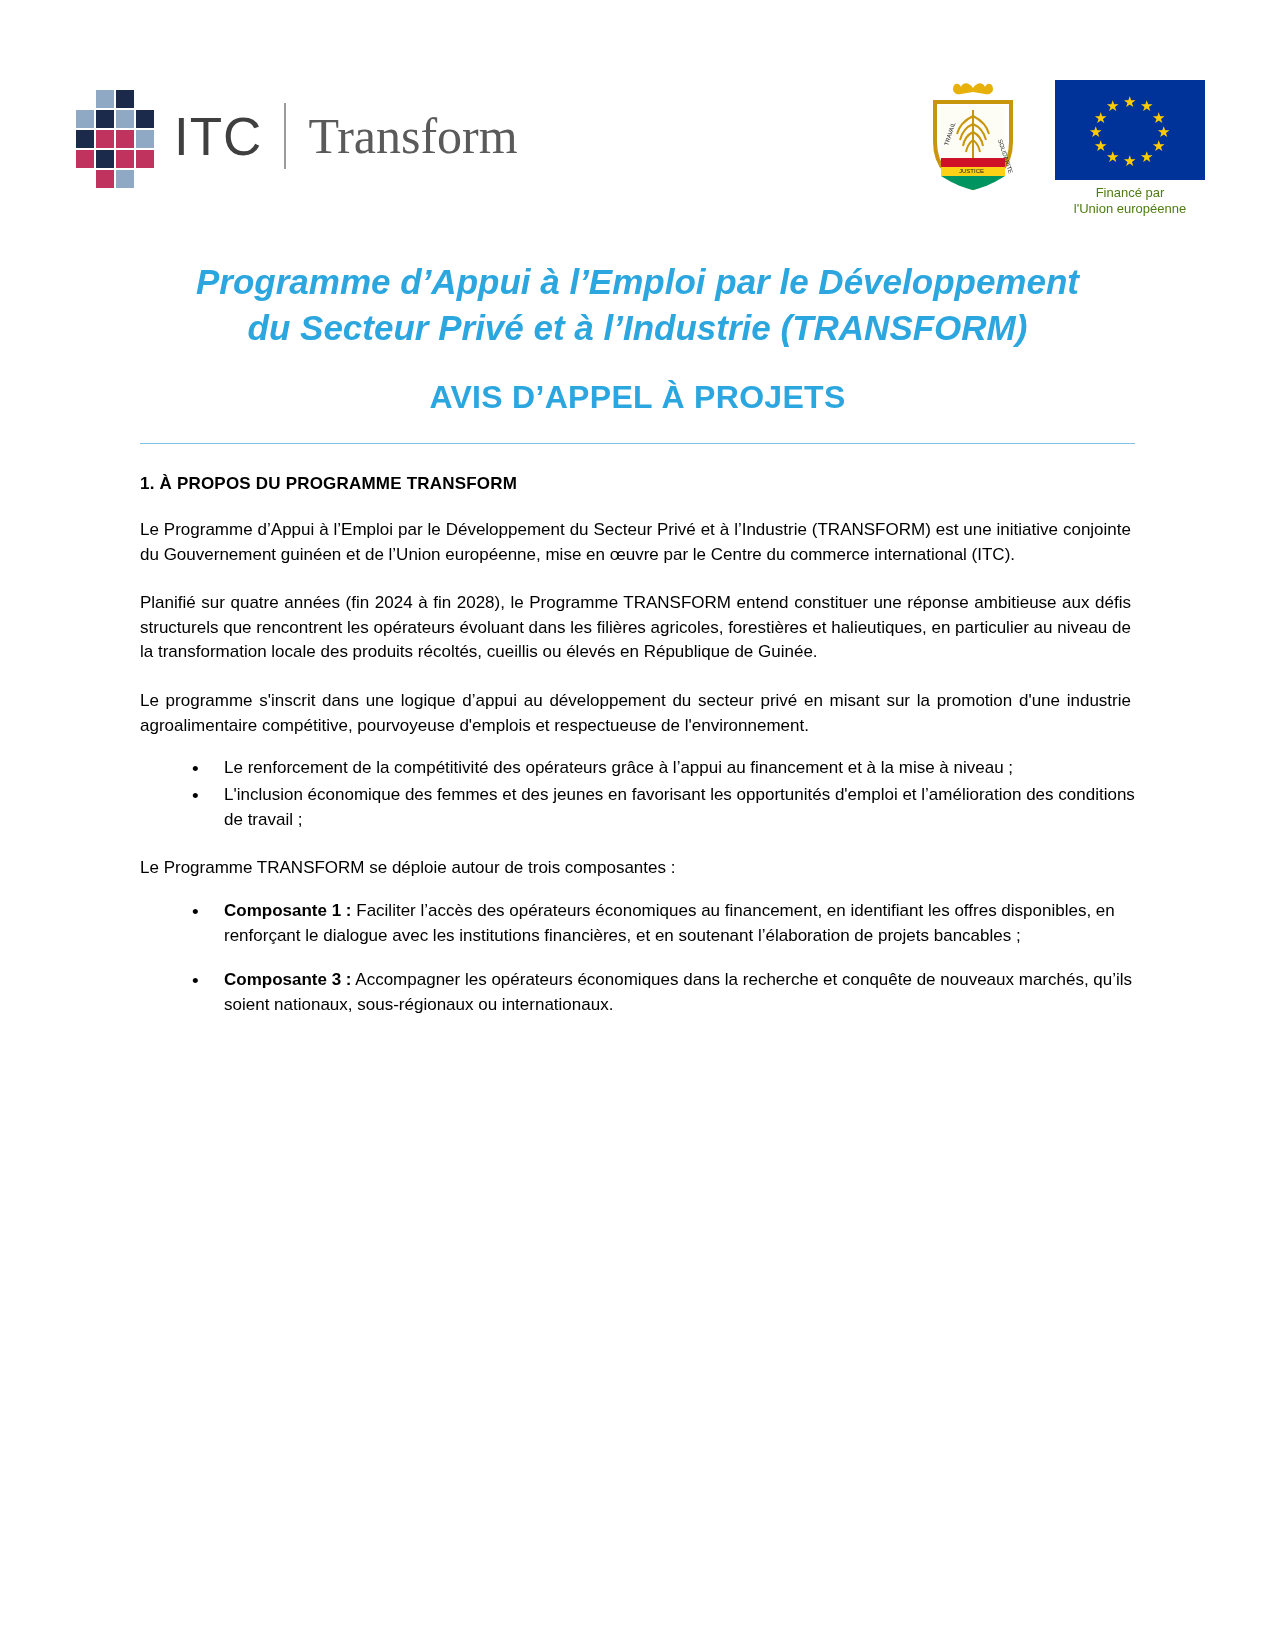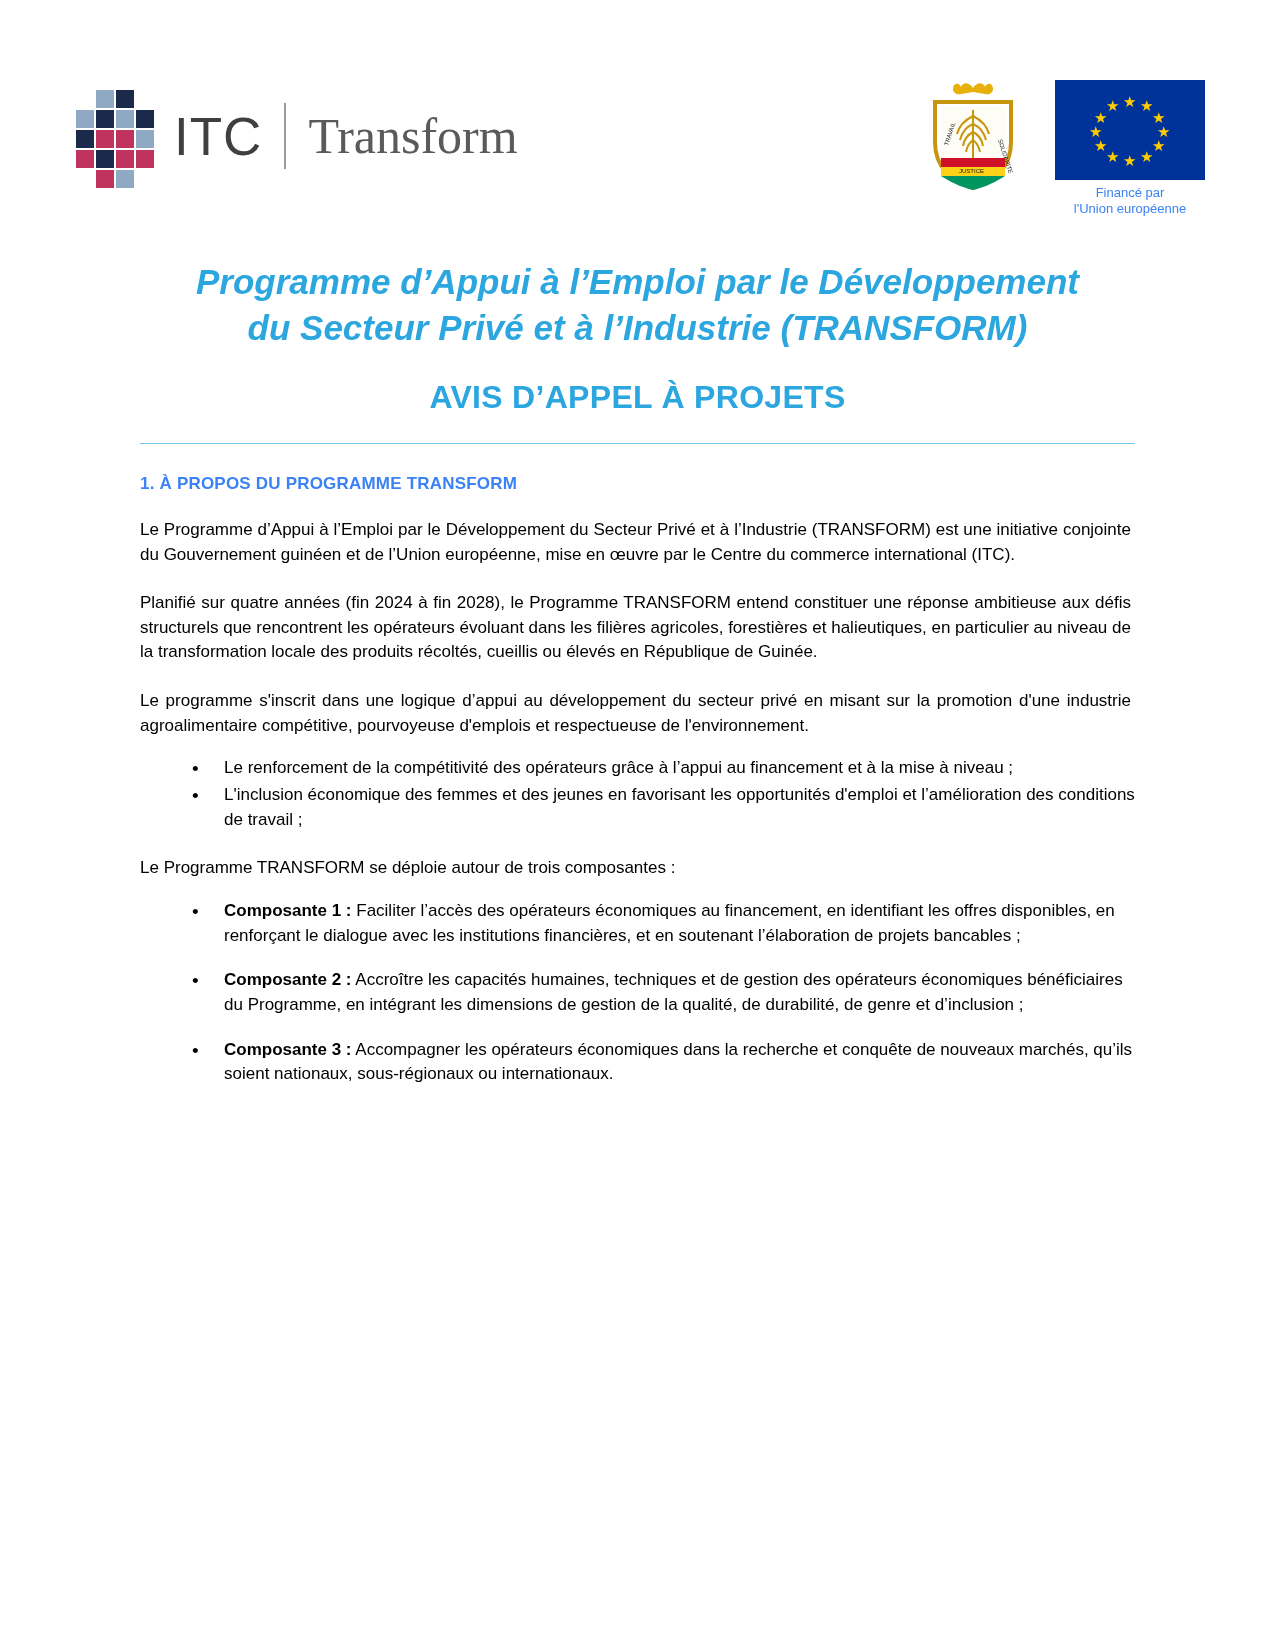--- a/index.html
+++ b/index.html
@@ -93,21 +93,21 @@
     display: block;
   }
   .eu-flag .star {
     position: absolute;
     color: #FFCC00;
     font-size: 15px;
     line-height: 1;
   }
   .eu-caption {
     font-size: 13px;
-    color: #3b82f6;
+    color: #4d7c0f;
     line-height: 1.25;
     margin-top: 5px;
     font-family: "Liberation Sans", sans-serif;
   }
 
   
   .doc-title {
     color: #2BA6DE;
     font-size: 35px;
     font-weight: bold;
@@ -125,21 +125,21 @@
     letter-spacing: 0.3px;
   }
   .rule {
     border: 0;
     border-top: 1px solid #7FC4E8;
     margin: 22px 0 0 0;
   }
 
   
   .section-heading {
-    color: #3b82f6;
+    color: #000000;
     font-size: 17px;
     font-weight: bold;
     margin: 30px 0 0 0;
     letter-spacing: 0.2px;
   }
   p.body {
     font-size: 17px;
     line-height: 1.45;
     text-align: justify;
     margin: 24px 4px 0 0;
@@ -258,17 +258,16 @@
 
   <ul class="bullets">
     <li>Le renforcement de la compétitivité des opérateurs grâce à l’appui au financement et à la mise à niveau ;</li>
     <li>L'inclusion économique des femmes et des jeunes en favorisant les opportunités d'emploi et l’amélioration des conditions de travail ;</li>
   </ul>
 
   <p class="body">Le Programme TRANSFORM se déploie autour de trois composantes :</p>
 
   <ul class="bullets spaced">
     <li><span class="lbl">Composante 1 :</span><span> Faciliter l’accès des opérateurs économiques au financement, en identifiant les offres disponibles, en renforçant le dialogue avec les institutions financières, et en soutenant l’élaboration de projets bancables ;</span></li>
-    <li><span class="lbl">Composante 2 :</span><span> Accroître les capacités humaines, techniques et de gestion des opérateurs économiques bénéficiaires du Programme, en intégrant les dimensions de gestion de la qualité, de durabilité, de genre et d’inclusion ;</span></li>
     <li><span class="lbl">Composante 3 :</span><span> Accompagner les opérateurs économiques dans la recherche et conquête de nouveaux marchés, qu’ils soient nationaux, sous-régionaux ou internationaux.</span></li>
   </ul>
 
 </div>
 
 </body></html>

